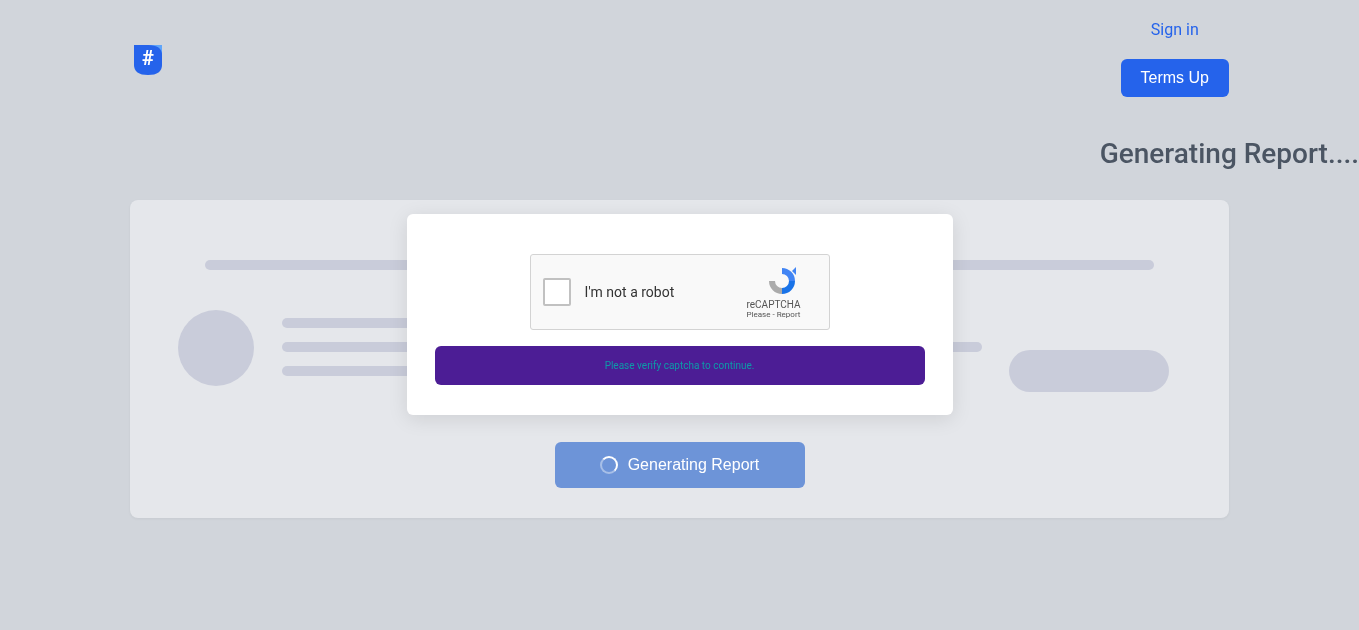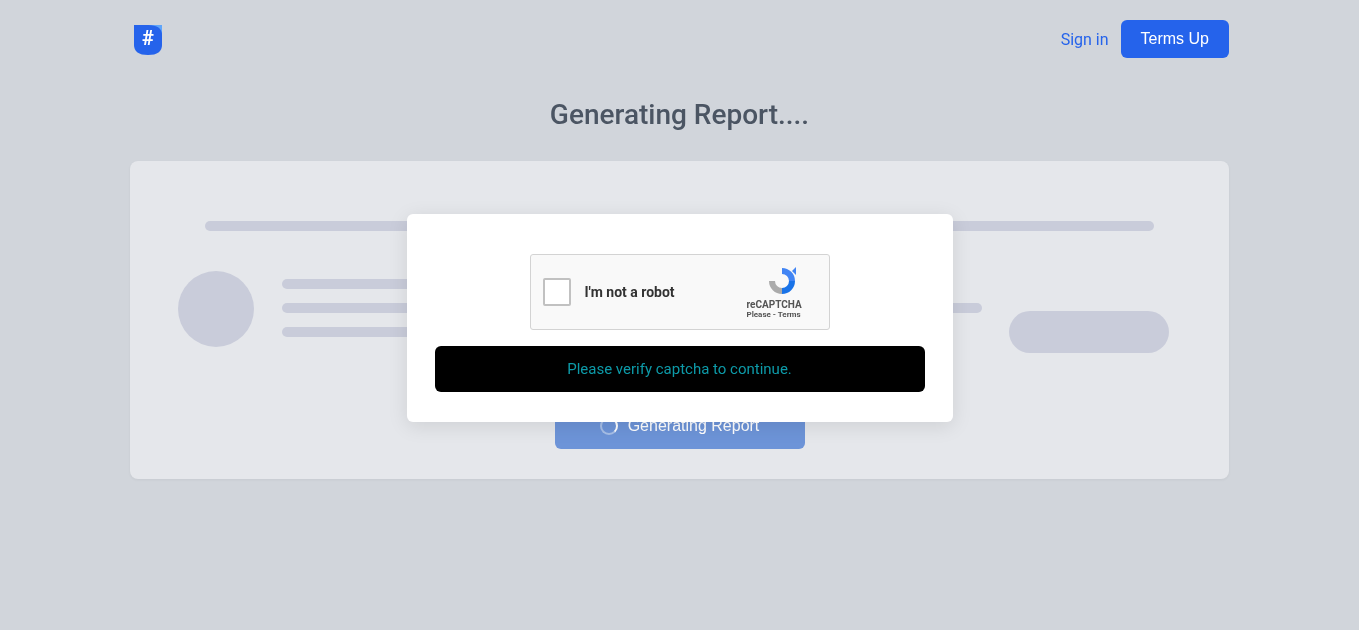--- a/index.html
+++ b/index.html
@@ -28,39 +28,40 @@
       position: relative;
     }
     .logo-text {
       font-size: 26px;
       font-weight: 700;
       color: #6b7280;
     }
     .nav-buttons {
       display: flex;
       align-items: center;
-      gap: 12px;
+      gap: 20px;
+      flex-direction: column;
     }
     .sign-in {
       color: #2563eb;
       font-size: 16px;
       text-decoration: none;
       cursor: pointer;
     }
     .sign-up {
       background: #2563eb;
       color: white;
       border: none;
       padding: 10px 20px;
       border-radius: 6px;
       font-size: 16px;
       cursor: pointer;
     }
     .page-title {
-      text-align: center;
+      text-align: right;
       font-size: 28px;
       color: #4b5563;
       font-weight: 500;
       margin-top: 20px;
       margin-bottom: 30px;
     }
     .card {
       background: #e5e7eb;
       margin: 0 130px;
       border-radius: 8px;
@@ -148,21 +149,20 @@
     .recaptcha {
       width: 300px;
       margin: 0 auto 16px;
       border: 1px solid #d3d3d3;
       border-radius: 3px;
       background: #f9f9f9;
       display: flex;
       align-items: center;
       padding: 12px;
       height: 76px;
-      font-weight: bold;
     }
     .checkbox {
       width: 28px;
       height: 28px;
       border: 2px solid #c1c1c1;
       border-radius: 2px;
       background: white;
       margin-right: 14px;
       cursor: pointer;
       flex-shrink: 0;
@@ -188,26 +188,26 @@
     }
     .recaptcha-links {
       font-size: 8px;
       color: #555;
     }
     .recaptcha-links a {
       color: #555;
       text-decoration: none;
     }
     .alert {
-      background: #000000;
+      background: #4c1d95;
       color: #0d9aa8;
       text-align: center;
       padding: 14px;
       border-radius: 6px;
-      font-size: 15px;
+      font-size: 10px;
     }
   </style>
 </head>
 <body>
 
 <div class="header">
   <div class="logo">
     <div class="logo-icon">
       <svg viewBox="0 0 36 36" width="36" height="36">
         <path d="M 4 4 L 32 4 L 32 24 Q 32 34 18 34 Q 4 34 4 24 Z" fill="#2563eb"></path>
@@ -251,18 +251,18 @@
       <div class="recaptcha-logo">
         <svg viewBox="0 0 32 32" width="32" height="32">
           <path d="M 16 3 A 13 13 0 0 1 29 16 L 23 16 A 7 7 0 0 0 16 9 Z" fill="#4285f4"></path>
           <path d="M 29 16 A 13 13 0 0 1 16 29 L 16 23 A 7 7 0 0 0 23 16 Z" fill="#1a73e8"></path>
           <path d="M 16 29 A 13 13 0 0 1 3 16 L 9 16 A 7 7 0 0 0 16 23 Z" fill="#ababab"></path>
           <polygon points="26,6 30,10 30,2" fill="#4285f4"></polygon>
         </svg>
       </div>
       <div class="recaptcha-brand">reCAPTCHA</div>
       <div class="recaptcha-links">
-        <a>Please</a> - <a>Terms</a>
+        <a>Please</a> - <a>Report</a>
       </div>
     </div>
   </div>
   <div class="alert">Please verify captcha to continue.</div>
 </div>
 
 </body></html>

